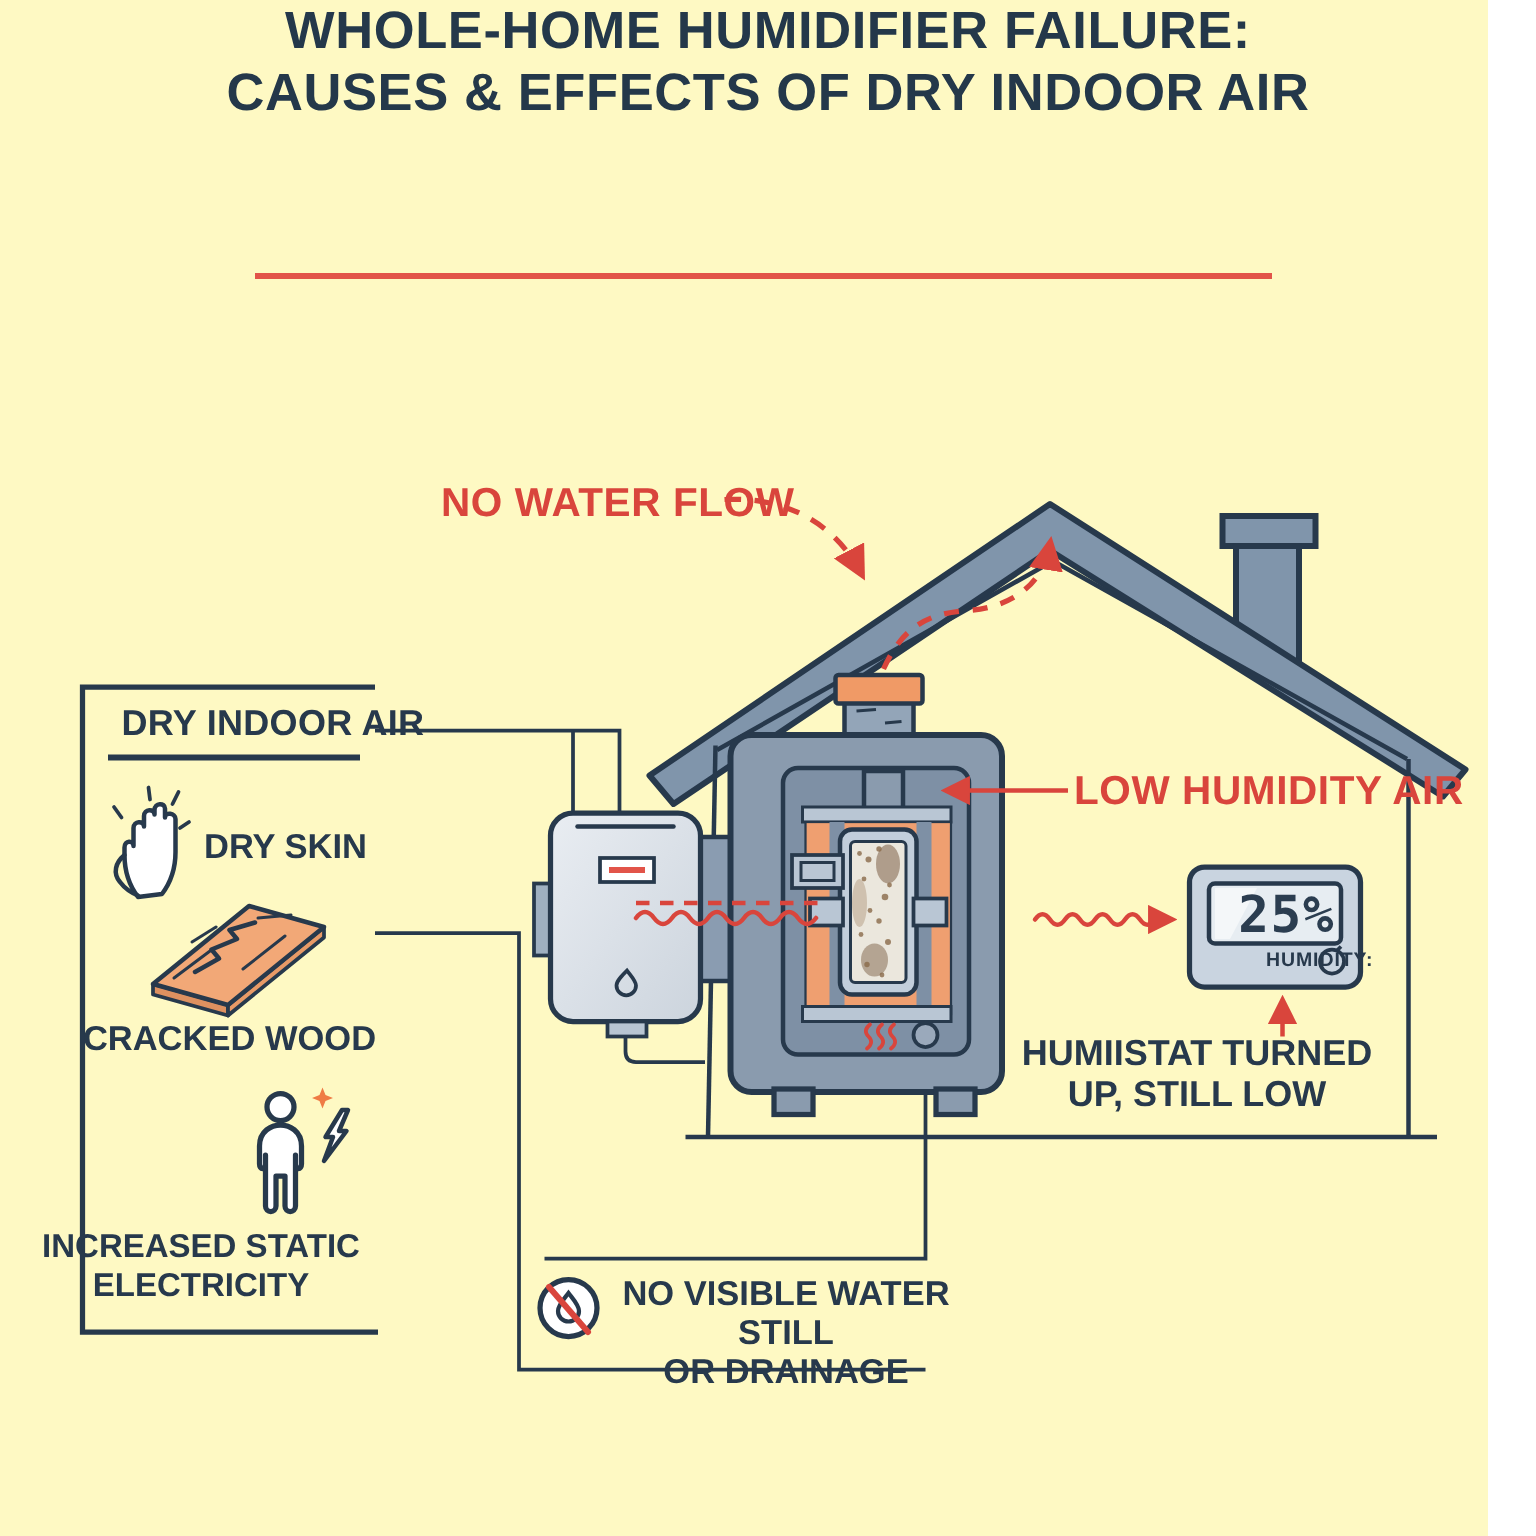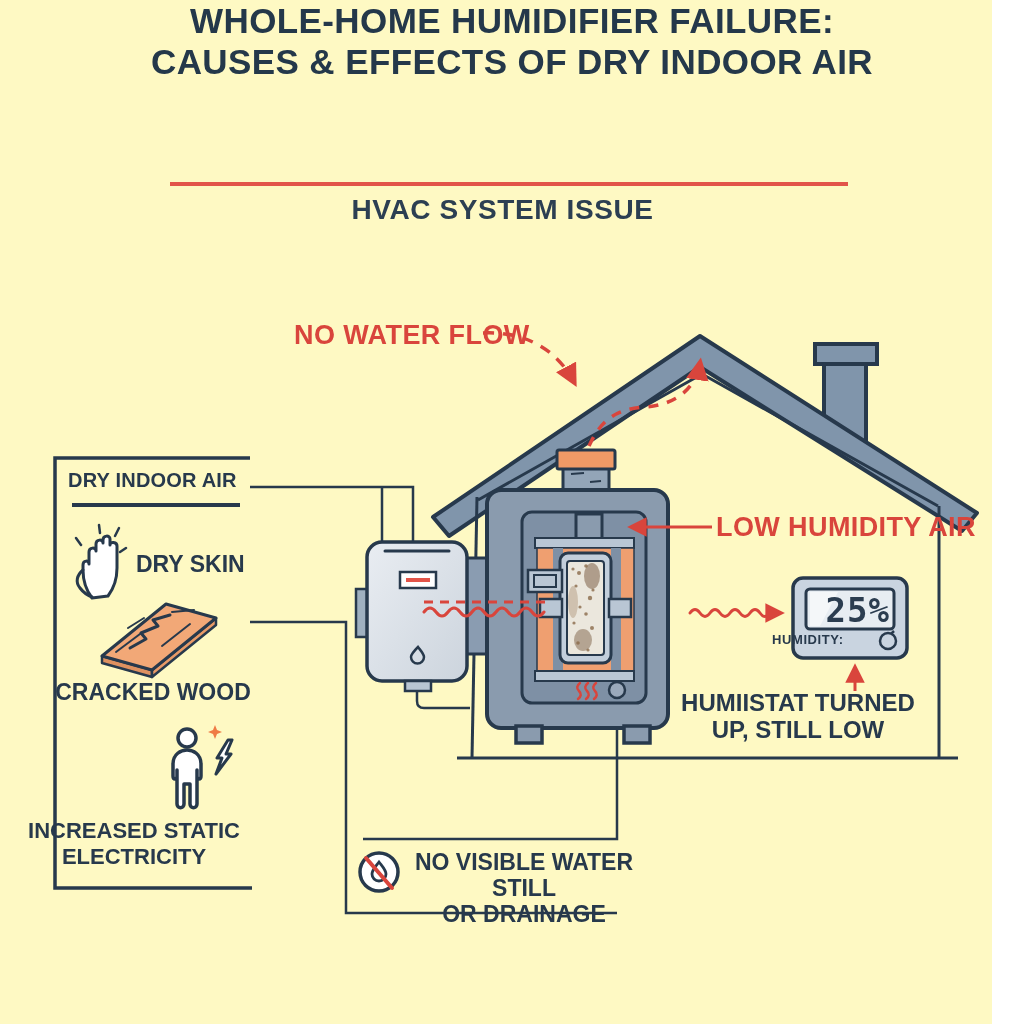--- a/index.html
+++ b/index.html
@@ -13,22 +13,22 @@
          letter-spacing:.4px;color:#24384a;}
   #title span{display:block;}
   #title-underline{position:absolute;left:170px;top:182px;width:678px;height:4px;background:#e25449;}
   #subtitle{left:0;top:194px;width:1005px;text-align:center;font-size:28px;letter-spacing:.6px;color:#2c3f52;}
   #no-water-flow{left:294px;top:320px;font-size:27px;letter-spacing:.4px;}
   #low-humidity-air{left:716px;top:512px;font-size:27px;letter-spacing:.4px;}
   #humidistat-note{left:680px;top:689px;width:236px;font-size:24px;line-height:27px;}
   #humidistat-note span{display:block;}
   #hum-reading{left:806px;top:590px;width:84px;text-align:right;font-size:34px;
                font-family:"DejaVu Sans Mono",monospace;letter-spacing:1px;color:#2b3d50;}
-  #hum-label{left:772px;top:632px;font-size:13px;letter-spacing:.6px;}
-  #sb-heading{left:68px;top:469px;font-size:20px;letter-spacing:.2px;}
+  #hum-label{left:844px;top:632px;font-size:13px;letter-spacing:.6px;}
+  #sb-heading{left:81px;top:469px;font-size:24px;letter-spacing:.2px;}
   #sb-underline{position:absolute;left:72px;top:503px;width:168px;height:4px;background:#27394c;}
   #lbl-dry-skin{left:136px;top:551px;font-size:23px;}
   #lbl-cracked-wood{left:53px;top:679px;width:200px;font-size:23px;}
   #lbl-static{left:25px;top:818px;width:218px;font-size:22px;line-height:26px;}
   #no-drainage{left:390px;top:849px;width:268px;font-size:23px;line-height:26px;}
   #no-drainage span{display:block;}
 </style>
 </head>
 <body>
 
@@ -182,21 +182,20 @@
     <path d="M379,862 C382,866 386,870 386,874 A7,7 0 1 1 372,874 C372,870 376,866 379,862 Z" fill="none" stroke="#27394c" stroke-width="2.8"></path>
     <line x1="366" y1="858" x2="392" y2="888" stroke="#d9453c" stroke-width="4" stroke-linecap="round"></line>
   </g>
 </svg>
 
   <div class="lbl" id="title">
     <span>WHOLE-HOME HUMIDIFIER FAILURE:</span>
     <span>CAUSES &amp; EFFECTS OF DRY INDOOR AIR</span>
   </div>
   <div id="title-underline"></div>
-  <div class="lbl" id="subtitle">HVAC SYSTEM ISSUE</div>
 
   <div class="lbl red" id="no-water-flow">NO WATER FLOW</div>
   <div class="lbl center" id="humidistat-note">
     <span>HUMIISTAT TURNED</span>
     <span>UP, STILL LOW</span>
   </div>
 
   <div class="lbl red" id="low-humidity-air">LOW HUMIDITY AIR</div>
 
   <div class="lbl" id="hum-reading">25%</div>

